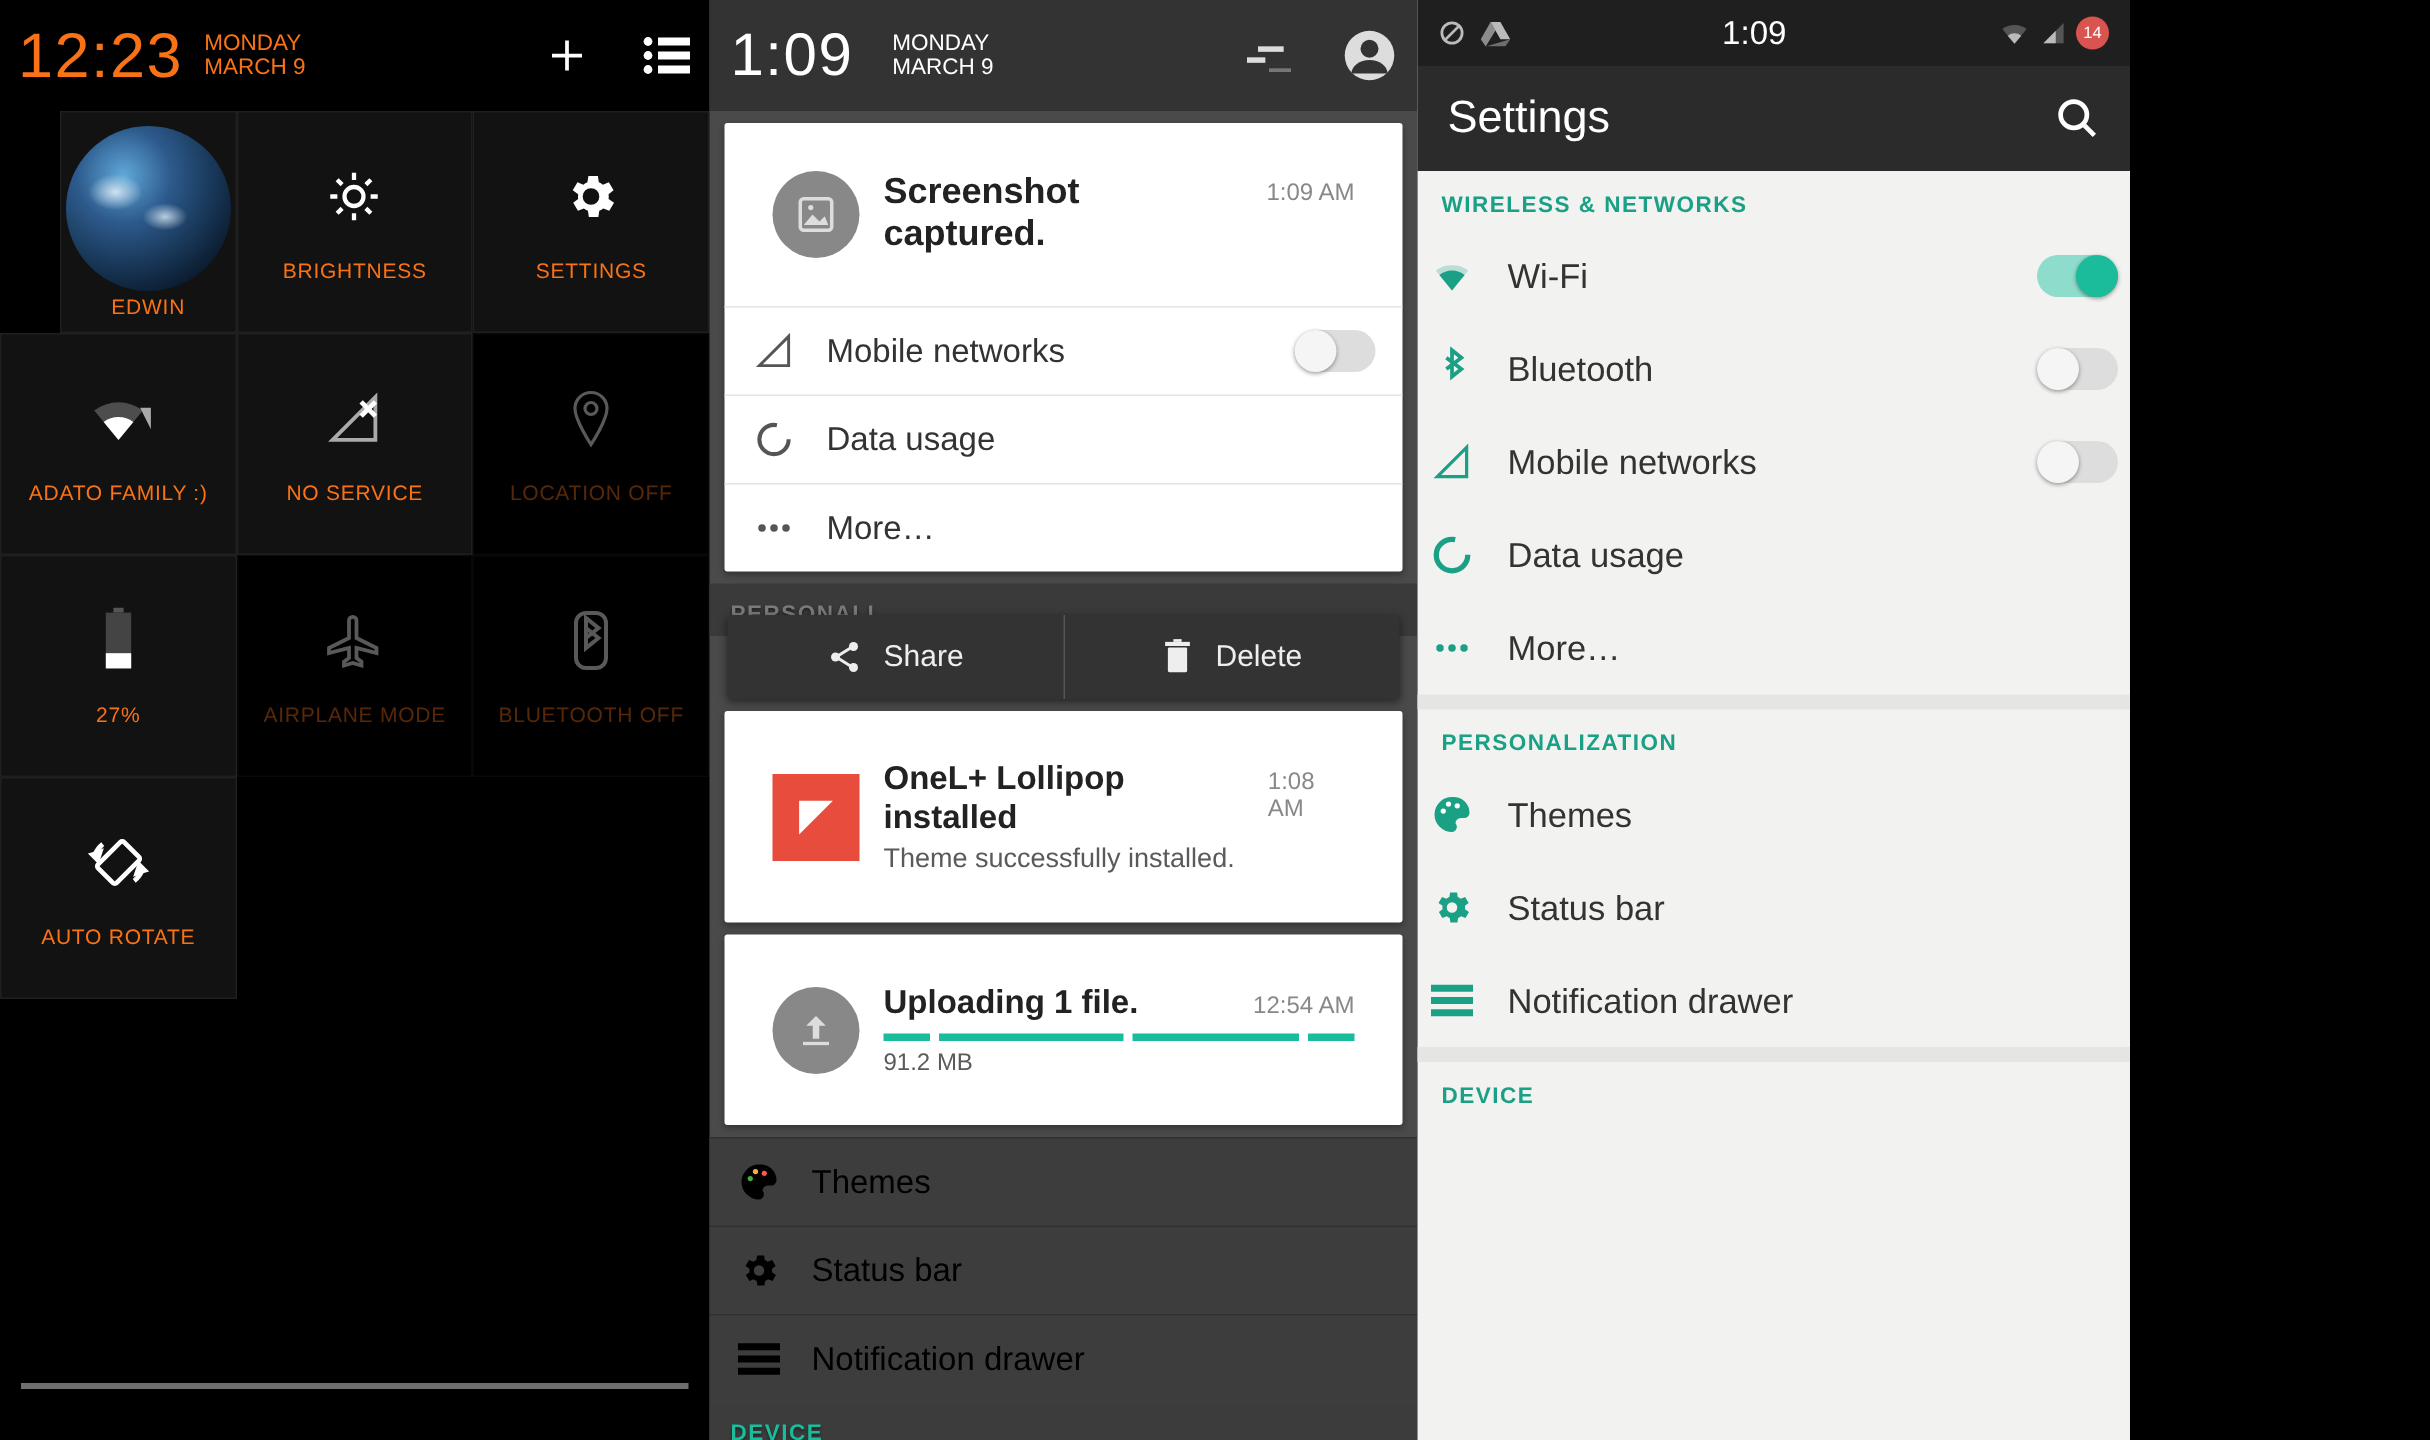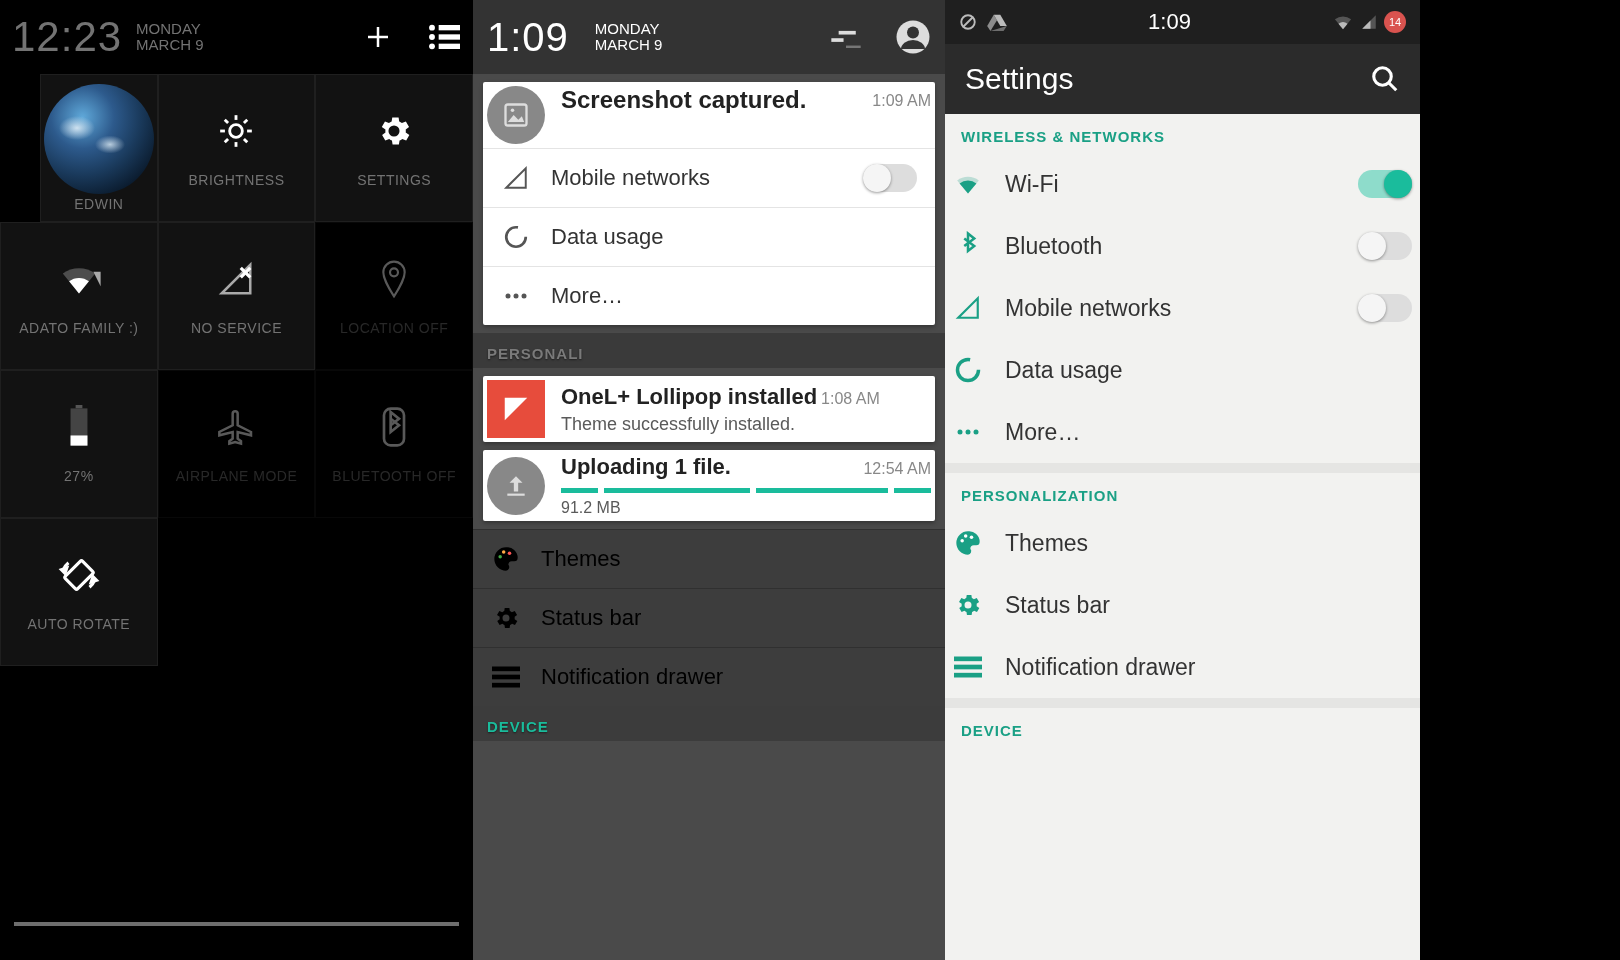--- a/index.html
+++ b/index.html
@@ -1,40 +1,40 @@
 <!DOCTYPE html>
 <html><head>
 <meta charset="utf-8">
 <style>
   * { margin:0; padding:0; box-sizing:border-box; font-family: "Helvetica Neue", Arial, sans-serif; }
   body { background:#000; width:1620px; height:960px; display:flex; overflow:hidden; }
   .panel { position:relative; height:960px; }
   
-  #p1 { width:473px; background:#000; color:#737373; }
+  #p1 { width:473px; background:#000; color:#f97316; }
   .p1-top { display:flex; align-items:center; height:74px; padding:0 12px; }
   .p1-clock { font-size:42px; font-weight:300; letter-spacing:1px; }
   .p1-date { margin-left:14px; font-size:15px; line-height:1.1; }
   .p1-top-icons { margin-left:auto; display:flex; gap:32px; align-items:center; }
   .plus, .lines { width:34px; height:34px; display:flex; align-items:center; justify-content:center; }
   .p1-grid { display:grid; grid-template-columns:repeat(3,1fr); }
   .tile { height:148px; display:flex; flex-direction:column; align-items:center; justify-content:center; gap:18px; border:1px solid rgba(40,40,40,.6); background:rgba(20,20,20,.9); }
   .tile.dim { opacity:.35; background:transparent; }
   .tile-icon { width:46px; height:46px; display:flex; align-items:center; justify-content:center; color:#fff; }
   .tile-label { font-size:14px; letter-spacing:.5px; text-align:right; }
   .earth { width:110px; height:110px; border-radius:50%; background:radial-gradient(circle at 35% 30%, #5fa8d9 0%, #2d5a8c 30%, #1a3a5c 55%, #0a1a2c 80%, #000 100%); position:relative; overflow:hidden; }
   .earth::before { content:""; position:absolute; inset:0; background: radial-gradient(ellipse 30px 20px at 30% 40%, rgba(220,235,245,.9), transparent 60%), radial-gradient(ellipse 25px 15px at 60% 55%, rgba(220,235,245,.8), transparent 60%); }
   .tile-profile { gap:6px;margin-left:40px; }
   .tile-profile .tile-label { margin-top:-4px; }
   .p1-bottombar { position:absolute; left:14px; right:14px; bottom:34px; height:4px; background:#6e6e6e; }
   
   #p2 { width:472px; background:#4a4a4a; color:#222; }
   .p2-header { height:74px; background:#333; color:#fff; display:flex; align-items:center; padding:0 14px; gap:12px; }
   .p2-header .spacer { flex:1; }
   .p2-card { margin:8px 10px; background:#fff; border-radius:2px; box-shadow:0 2px 4px rgba(0,0,0,.3); }
-  .notif-row { padding:4px; display:flex; gap:16px; align-items:flex-start; }
+  .notif-row { padding:32px; display:flex; gap:16px; align-items:flex-start; }
   .notif-icon { width:58px; height:58px; border-radius:50%; background:#888; display:flex; align-items:center; justify-content:center; color:#fff; flex-shrink:0; }
   .notif-main { flex:1; }
   .notif-title { font-size:24px; font-weight:600; color:#222; }
   .notif-sub { font-size:18px; color:#5a5a5a; margin-top:4px; }
   .notif-time { font-size:16px; color:#888; margin-top:6px; }
   .setting-row { display:flex; align-items:center; padding:14px 18px; border-top:1px solid #e4e4e4; gap:20px; }
   .setting-row:first-child { border-top:none; }
   .setting-icon { width:30px; height:30px; display:flex; align-items:center; justify-content:center; color:#555; flex-shrink:0; }
   .setting-label { font-size:22px; color:#333; }
   .toggle { margin-left:auto; width:54px; height:28px; border-radius:14px; background:#ddd; position:relative; flex-shrink:0; }
@@ -260,20 +260,40 @@
             <circle cx="12" cy="4" r="2.5"></circle>
             <circle cx="20" cy="4" r="2.5"></circle>
           </svg>
         </div>
       <div class="setting-label">More…</div>
     </div>
   </div>
 
   <div class="bg-section-head" style="background:#3a3a3a;color:#7a7a7a">PERSONALI</div>
 
+  <div class="actions-bar">
+    <div class="action-btn">
+      <svg width="24" height="24" viewBox="0 0 24 24" fill="#eee">
+          <circle cx="6" cy="12" r="3"></circle>
+          <circle cx="18" cy="5" r="3"></circle>
+          <circle cx="18" cy="19" r="3"></circle>
+          <line x1="8" y1="11" x2="16" y2="6" stroke="#eee" stroke-width="2"></line>
+          <line x1="8" y1="13" x2="16" y2="18" stroke="#eee" stroke-width="2"></line>
+        </svg>
+      <span>Share</span>
+    </div>
+    <div class="action-btn">
+      <svg width="22" height="24" viewBox="0 0 24 26" fill="#eee">
+          <rect x="5" y="6" width="14" height="18" rx="1"></rect>
+          <rect x="3" y="2" width="18" height="3"></rect>
+          <rect x="9" y="0" width="6" height="2"></rect>
+        </svg>
+      <span>Delete</span>
+    </div>
+  </div>
 
   <div class="p2-card">
     <div class="notif-row" style="align-items:center">
       <div style="width:58px;height:58px;background:#e74c3c;display:flex;align-items:center;justify-content:center;flex-shrink:0">
         <svg width="30" height="30" viewBox="0 0 24 24" fill="#fff">
             <polygon points="3,3 21,3 3,21"></polygon>
           </svg>
       </div>
       <div class="notif-main">
         <div style="display:flex;align-items:baseline;gap:4px">

